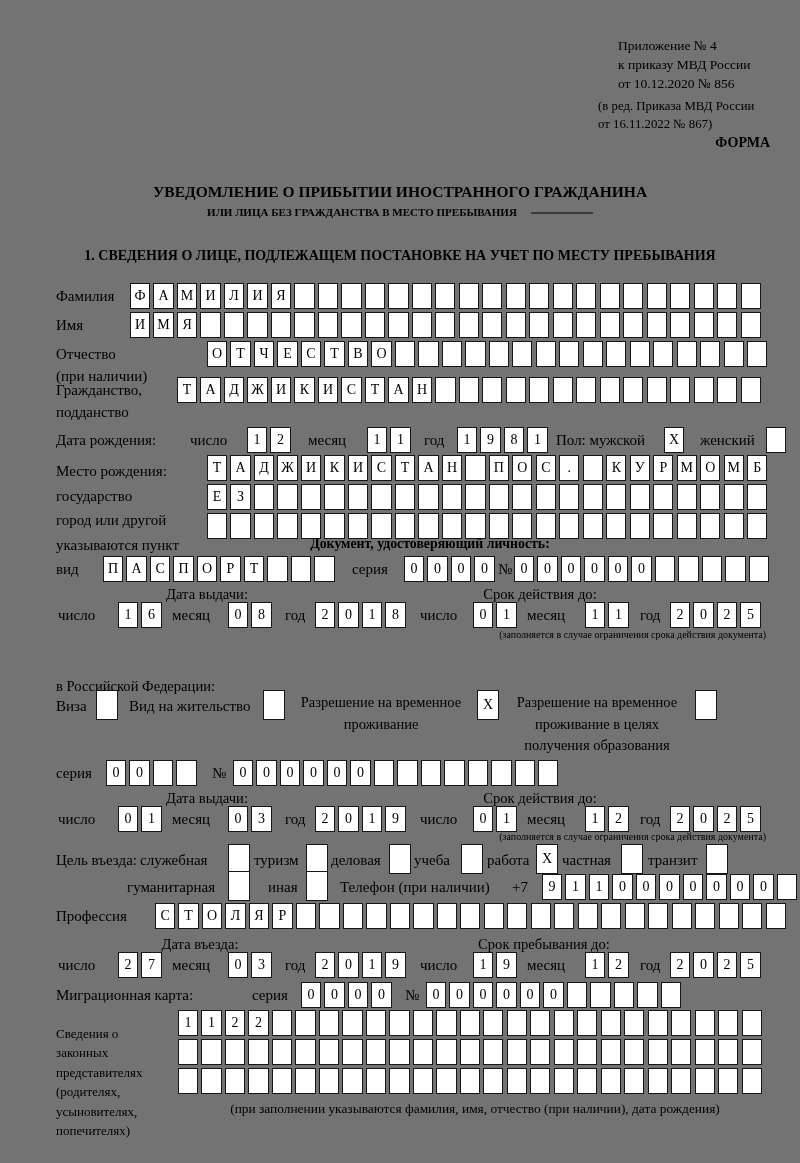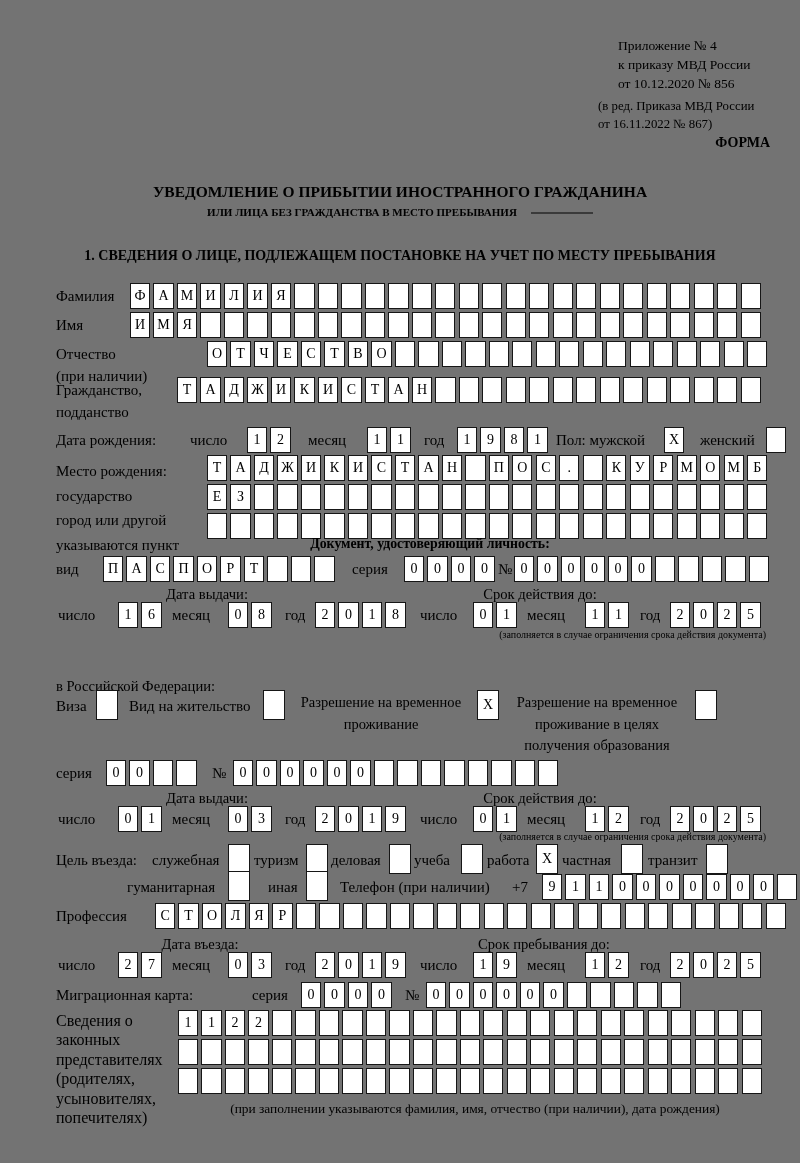--- a/index.html
+++ b/index.html
@@ -11,21 +11,21 @@
   .b{font-weight:bold;}
   .ctr{text-align:center;white-space:normal;}
   .rt{text-align:right;}
   .cg{position:absolute;display:flex;}
   .cell{width:20.2px;height:26px;border:1.6px solid #161616;margin-right:3.3px;box-sizing:border-box;
         display:flex;align-items:center;justify-content:center;font-size:14px;background:#fff;}
   .cbx .cell{width:22px;height:30px;}
   .hline{display:inline-block;width:62px;height:2px;background:#3a3a3a;margin-left:14px;vertical-align:2px;}
   .lh19{line-height:19px;font-size:13.5px;}
   .lh18{line-height:18px;font-size:12.8px;}
-  .lh195{line-height:19.4px;font-size:16px;white-space:nowrap;}
+  .lh195{line-height:19.4px;font-size:13px;white-space:nowrap;margin-top:13px;}
   .lh215{line-height:21.5px;font-size:14.5px;}
   .intro{font-size:14.6px;}
 </style>
 </head>
 <body>
 
 <div class="page">
 
   <div class="a lh19" style="left:618px;top:36px">
     <div>Приложение № 4</div>
@@ -432,21 +432,21 @@
   <span class="a l" style="left:640px;top:811px">год</span>
   <span class="cg" style="left:670px;top:806px">
       <span class="cell">2</span>
       <span class="cell">0</span>
       <span class="cell">2</span>
       <span class="cell">5</span>
     </span>
   <div class="a sm rt" style="left:300px;top:831px;width:466px">(заполняется в случае ограничения срока действия документа)</div>
 
   <span class="a l" style="left:56px;top:852px">Цель въезда:</span>
-  <span class="a l" style="left:152px;top:852px">служебная</span>
+  <span class="a l" style="left:140px;top:852px">служебная</span>
   <span class="cg cbx" style="left:228px;top:844px">
       <span class="cell"></span>
     </span>
   <span class="a l" style="left:254px;top:852px">туризм</span>
   <span class="cg cbx" style="left:306px;top:844px">
       <span class="cell"></span>
     </span>
   <span class="a l" style="left:331px;top:852px">деловая</span>
   <span class="cg cbx" style="left:389px;top:844px">
       <span class="cell"></span>

